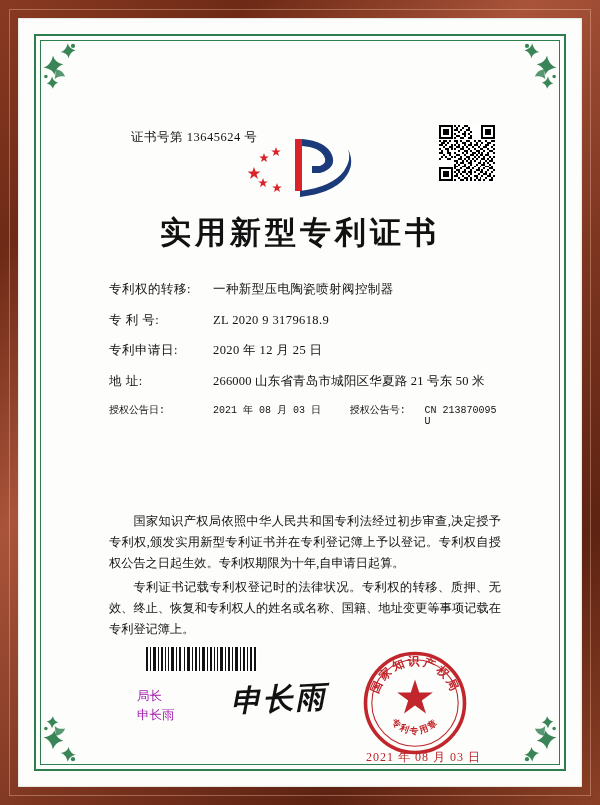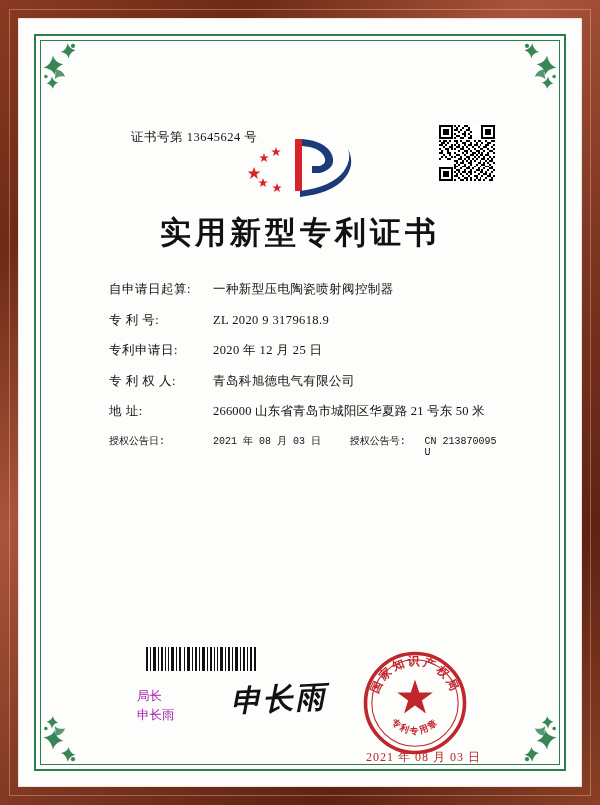--- a/index.html
+++ b/index.html
@@ -501,47 +501,47 @@
           <path d="M55 8 L62 8 L62 60 L55 60 Z" fill="#d8232a"></path>
           <path d="M62 8 Q86 10 92 24 Q97 37 80 42 L72 42 L72 35 L80 35 Q88 32 84 25 Q79 16 62 15 Z" fill="#1b3a7a"></path>
           <path d="M60 60 Q92 56 104 40 Q112 28 108 18 Q116 34 104 48 Q92 62 60 66 Z" fill="#1b3a7a"></path>
         </svg>
       </div>
 
       <div class="title">实用新型专利证书</div>
 
       <div class="fields">
         <div class="field">
-          <span class="label">自申请日起算:</span>
+          <span class="label">专利权的转移:</span>
           <span class="value">一种新型压电陶瓷喷射阀控制器</span>
         </div>
         <div class="field">
           <span class="label">专 利 号:</span>
           <span class="value">ZL 2020 9 3179618.9</span>
         </div>
         <div class="field">
           <span class="label">专利申请日:</span>
           <span class="value">2020 年 12 月 25 日</span>
-        </div>
-        <div class="field">
-          <span class="label">专 利 权 人:</span>
-          <span class="value">青岛科旭德电气有限公司</span>
         </div>
         <div class="field">
           <span class="label">地 址:</span>
           <span class="value small">266000 山东省青岛市城阳区华夏路 21 号东 50 米</span>
         </div>
         <div class="field-inline">
           <span class="label">授权公告日:</span>
           <span class="val1">2021 年 08 月 03 日</span>
           <span class="label2">授权公告号:</span>
           <span class="val2">CN 213870095 U</span>
         </div>
       </div>
 
+      <div class="paragraphs">
+        <p>国家知识产权局依照中华人民共和国专利法经过初步审查,决定授予专利权,颁发实用新型专利证书并在专利登记簿上予以登记。专利权自授权公告之日起生效。专利权期限为十年,自申请日起算。</p>
+        <p>专利证书记载专利权登记时的法律状况。专利权的转移、质押、无效、终止、恢复和专利权人的姓名或名称、国籍、地址变更等事项记载在专利登记簿上。</p>
+      </div>
 
       <svg class="barcode" viewBox="0 0 112 24" shape-rendering="crispEdges">
         <rect width="112" height="24" fill="#fff"></rect>
         <g fill="#111">
           <rect x="1" y="0" width="2" height="24"></rect>
             <rect x="5" y="0" width="1" height="24"></rect>
           <rect x="8" y="0" width="3" height="24"></rect>
             <rect x="13" y="0" width="1" height="24"></rect>
           <rect x="16" y="0" width="2" height="24"></rect>
             <rect x="20" y="0" width="1" height="24"></rect>

